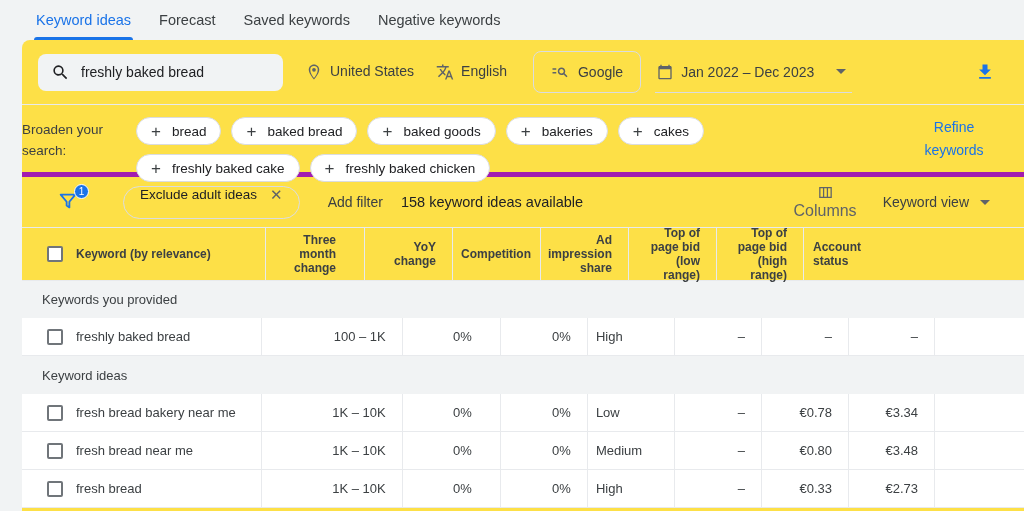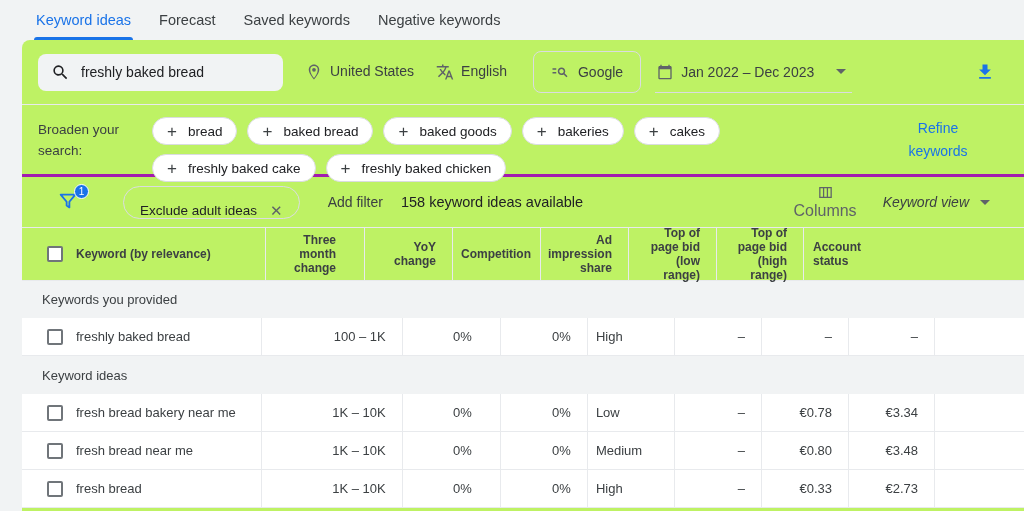--- a/index.html
+++ b/index.html
@@ -14,21 +14,21 @@
   }
   
   .tabbar { position:absolute; top:0; left:22px; height:40px; display:flex; }
   .tab { display:flex; align-items:center; padding:0 14px; font-size:14.5px;
          font-weight:500; color:#3c4043; cursor:pointer; position:relative; }
   .tab.active { color:#1a73e8; }
   .tab.active::after { content:""; position:absolute; left:12px; right:12px; bottom:0;
          height:3px; background:#1a73e8; border-radius:3px 3px 0 0; }
   
   .card { position:absolute; left:22px; top:40px; width:1002px; height:471px;
-          background:#bef264; border-top-left-radius:8px; overflow:hidden; }
+          background:#fde047; border-top-left-radius:8px; overflow:hidden; }
   
   .search-row { height:65px; display:flex; align-items:center; padding:0 16px;
                 border-bottom:1px solid #e8eaed; }
   .search-box { width:245px; height:37px; background:#f1f3f4; border-radius:8px;
                 display:flex; align-items:center; gap:11px; padding:0 13px; cursor:pointer; }
   .search-box .stext { font-size:14px; font-weight:500; color:#202124; }
   .tb-item { display:flex; align-items:flex-start; gap:7px; margin-left:22px;
              color:#3c4043; cursor:pointer; }
   .tb-item svg { color:#5f6368; }
   .network-btn { display:flex; align-items:center; gap:9px; border:1px solid #dadce0;
@@ -36,49 +36,49 @@
                  color:#3c4043; cursor:pointer; }
   .network-btn svg { color:#5f6368; }
   .date-ctl { display:flex; align-items:center; gap:8px; margin-left:14px; height:42px;
               border-bottom:1px solid #dadce0; padding:0 6px 0 2px; cursor:pointer; }
   .tri { width:0; height:0; border-left:5px solid transparent; border-right:5px solid transparent;
          border-top:5px solid #5f6368; display:inline-block; }
   .date-ctl .tri { margin-left:14px; }
   .download-btn { margin-left:auto; margin-right:13px; color:#1a73e8; cursor:pointer;
                   display:flex; align-items:center; }
   
-  .broaden-row { display:flex; padding:12px 16px; height:72px; border-bottom:3px solid #a21caf; }
+  .broaden-row { display:flex; padding:12px 0; height:72px; border-bottom:5px solid #a21caf; }
   .broaden-label { width:98px; flex:none; font-size:13.5px; line-height:1.55; padding-top:3px; }
   .chips { display:flex; flex-wrap:wrap; gap:9px 10px; width:648px; margin-left:16px;
            align-content:flex-start; }
   .chip { display:inline-flex; align-items:center; gap:11px; height:28px; padding:0 14px;
           border:1px solid #dadce0; border-radius:16px; font-size:13.5px; color:#202124;
           background:#fff; cursor:pointer; white-space:nowrap; }
   .chip .plus { font-size:17px; color:#3c4043; line-height:1; }
   .refine { margin-left:auto; margin-right:30px; width:80px; text-align:center;
             color:#1a73e8; font-size:14px; line-height:1.6; align-self:center; cursor:pointer; }
   
   .filter-row { height:51px; display:flex; align-items:center; padding:0 16px;
                 border-bottom:1px solid #e8eaed; }
   .funnel-wrap { position:relative; margin-left:19px; width:24px; height:24px;
                  color:#1a73e8; cursor:pointer; }
   .badge { position:absolute; top:-6px; right:-8px; width:15px; height:15px; border-radius:50%;
            background:#1a73e8; color:#fff; font-size:10px; display:flex; align-items:center;
            justify-content:center; border:1.5px solid #fff; }
-  .filter-chip { margin-left:42px; display:flex; align-items:flex-end; gap:13px; height:33px;
+  .filter-chip { margin-left:42px; display:flex; align-items:flex-start; gap:13px; height:33px;
                  padding:0 16px; border:1px solid #dadce0; border-radius:17px;
                  font-size:13.5px; color:#202124; cursor:pointer; }
   .close-x { color:#5f6368; font-size:15px; line-height:1; cursor:pointer; }
   .add-filter { margin-left:28px; color:#3c4043; cursor:pointer; }
   .results { margin-left:18px; color:#202124; font-size:14.5px; }
   .columns-block { margin-left:auto; display:flex; flex-direction:column; align-items:center;
                    gap:1px; color:#5f6368; font-size:16px; margin-right:26px; cursor:pointer; }
   .columns-block svg { color:#5f6368; }
   .view-sel { display:flex; align-items:center; gap:11px; color:#3c4043; margin-right:18px;
-              cursor:pointer;font-style:italic; }
+              cursor:pointer; }
   
   .thead { display:flex; height:53px; border-bottom:1px solid #e8eaed; font-size:12px;
            font-weight:700; color:#3c4043; }
   .trow  { display:flex; height:38px; border-bottom:1px solid #e8eaed; font-size:13px;
            color:#3c4043; background:#fff; }
   .cell { display:flex; align-items:center; }
   .cell + .cell { border-left:1px solid #e8eaed; }
   .c0 { width:243px; } .c1 { width:142px; } .c2 { width:87px; } .c3 { width:88px;margin-left:12px; }
   .c4 { width:88px; }  .c5 { width:88px; }  .c6 { width:88px; } .c7 { width:87px; }
   .c8 { width:91px; }

